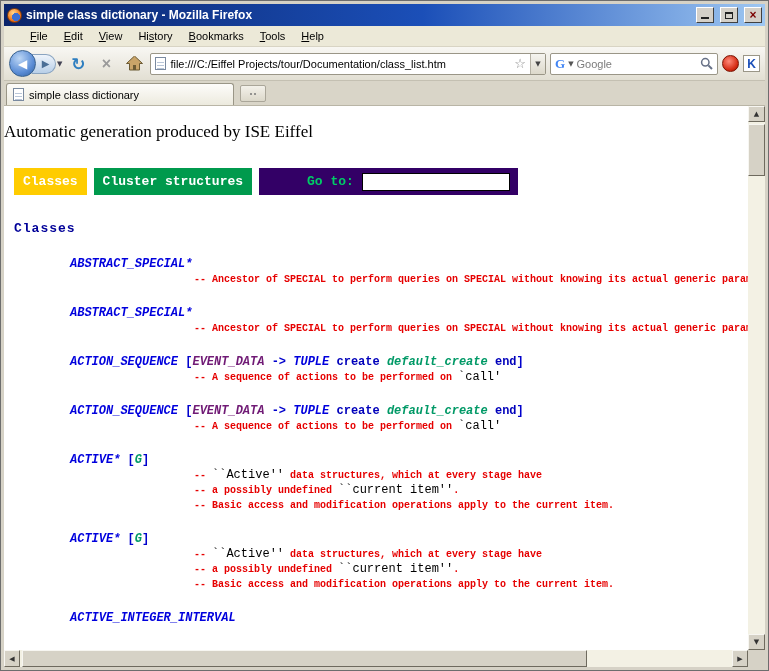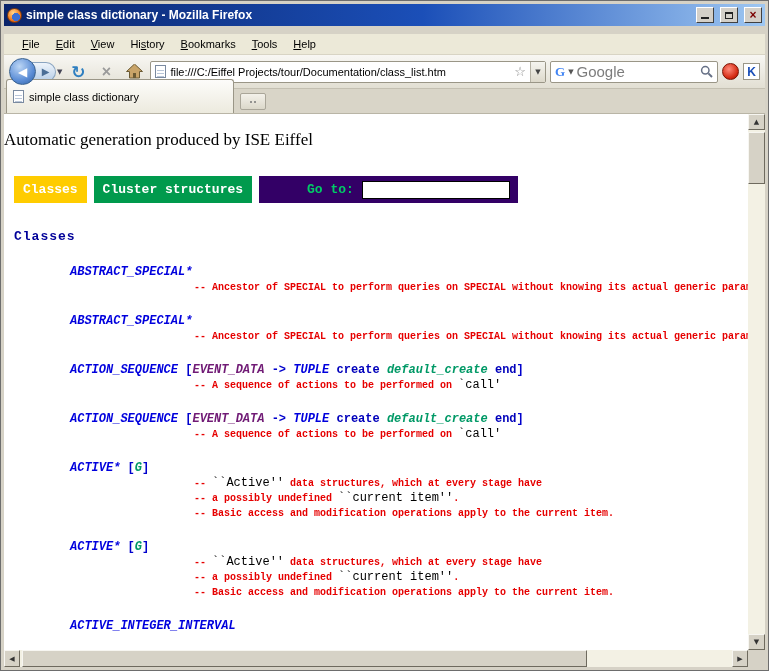--- a/index.html
+++ b/index.html
@@ -17,21 +17,21 @@
   .title-text { flex:1; color:#fff; font-weight:bold; font-size:12px; white-space:nowrap; overflow:hidden; }
   .win-btn { width:18px; height:16px; background:#d4d0c8; border:1px solid;
              border-color:#fff #404040 #404040 #fff; margin-left:2px;
              display:flex; align-items:center; justify-content:center; font-size:10px; color:#111; }
   .glyph-min { width:8px; border-bottom:2px solid #222; height:8px; }
   .glyph-max { width:8px; height:7px; border:1px solid #222; border-top-width:2px; }
   .glyph-close { color:#7a0000; font-weight:bold; font-size:12px; line-height:10px; }
 
   
   .menubar { height:21px; flex:0 0 21px; background:#ece9d8; display:flex; align-items:center;
-             font-size:11px; color:#000; border-bottom:1px solid #d8d4c4; padding-left:10px;margin-top:8px; }
+             font-size:11px; color:#000; border-bottom:1px solid #d8d4c4; padding-left:18px; }
   .menu-item { padding:3px 8px; }
   .menu-item u { text-decoration:underline; }
 
   
   .navbar { height:34px; flex:0 0 34px; background:linear-gradient(#f8f7f3,#e2dfd3);
             display:flex; align-items:center; padding:0 5px; gap:4px; border-bottom:1px solid #c4c0b2; }
   .keyhole { display:flex; align-items:center; }
   .back-btn { width:27px; height:27px; border-radius:50%; color:#fff; font-size:12px;
               background:radial-gradient(circle at 38% 30%, #bcd6f5, #5b8dd6 60%, #2f5f9e);
               border:1px solid #38618f; display:flex; align-items:center; justify-content:center; z-index:2; }
@@ -51,31 +51,31 @@
   .url-text { flex:1; min-width:0; border:none; outline:none; font-size:11px; color:#000; background:transparent;
               font-family:Liberation Sans, sans-serif; }
   .star-icon { color:#8a8a8a; font-size:13px; }
   .url-drop { width:15px; height:20px; background:linear-gradient(#f5f4ef,#ddd9cb); border-left:1px solid #b5b1a4;
               font-size:7px; color:#444; display:flex; align-items:center; justify-content:center; }
 
   .searchbox { width:168px; flex:0 0 168px; height:22px; background:#fff; border:1px solid #9a9687; border-radius:2px;
                display:flex; align-items:center; padding:0 4px; gap:3px; }
   .g-logo { color:#4285f4; font-weight:bold; font-size:13px; font-family:"Liberation Serif",serif; }
   .engine-drop { font-size:7px; color:#555; }
-  .search-input { flex:1; min-width:0; border:none; outline:none; font-size:15px; color:#7c7c7c; background:transparent;
+  .search-input { flex:1; min-width:0; border:none; outline:none; font-size:11px; color:#7c7c7c; background:transparent;
                   font-family:"Liberation Sans",sans-serif; }
   .addon-red { width:17px; height:17px; border-radius:50%;
                background:radial-gradient(circle at 40% 35%, #ff8a7a, #d42a12 65%, #8f1202); border:1px solid #7a1202; }
   .addon-k { width:17px; height:17px; background:#fff; border:1px solid #9a9687; color:#1b4fb8; font-weight:bold;
              font-size:12px; display:flex; align-items:center; justify-content:center; }
 
   
   .tabbar { height:25px; flex:0 0 25px; background:#d9d5c8; display:flex; align-items:flex-end;
             padding:3px 2px 0 2px; gap:6px; border-bottom:1px solid #b9b5a6; }
-  .tab { width:228px; height:34px; background:linear-gradient(#fdfcfa,#eceade); border:1px solid #9a9687;
+  .tab { width:228px; height:22px; background:linear-gradient(#fdfcfa,#eceade); border:1px solid #9a9687;
          border-bottom:none; border-radius:3px 3px 0 0; display:flex; align-items:center; padding:0 6px; gap:5px;
          font-size:11px; color:#000; }
   .tab-label { flex:1; white-space:nowrap; overflow:hidden; }
   .tab-extra { width:26px; height:17px; margin-bottom:3px; background:linear-gradient(#f3f1ea,#dcd8ca);
                border:1px solid #aaa699; border-radius:2px; display:flex; align-items:center; justify-content:center; gap:2px; }
   .dot { width:2px; height:2px; background:#777; border-radius:50%; }
 
   
   .main { flex:1; display:flex; min-height:0; }
   .pagearea { flex:1; min-width:0; background:#fff; overflow:hidden; font-family:"Liberation Mono",monospace; }

